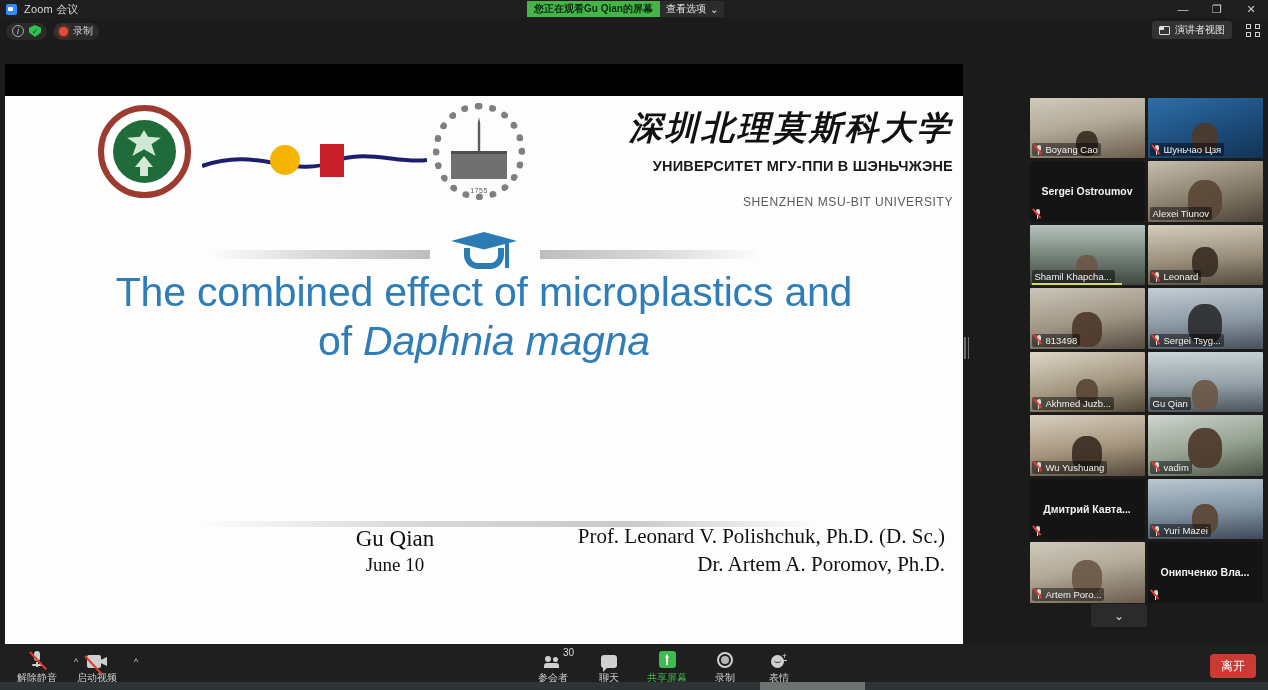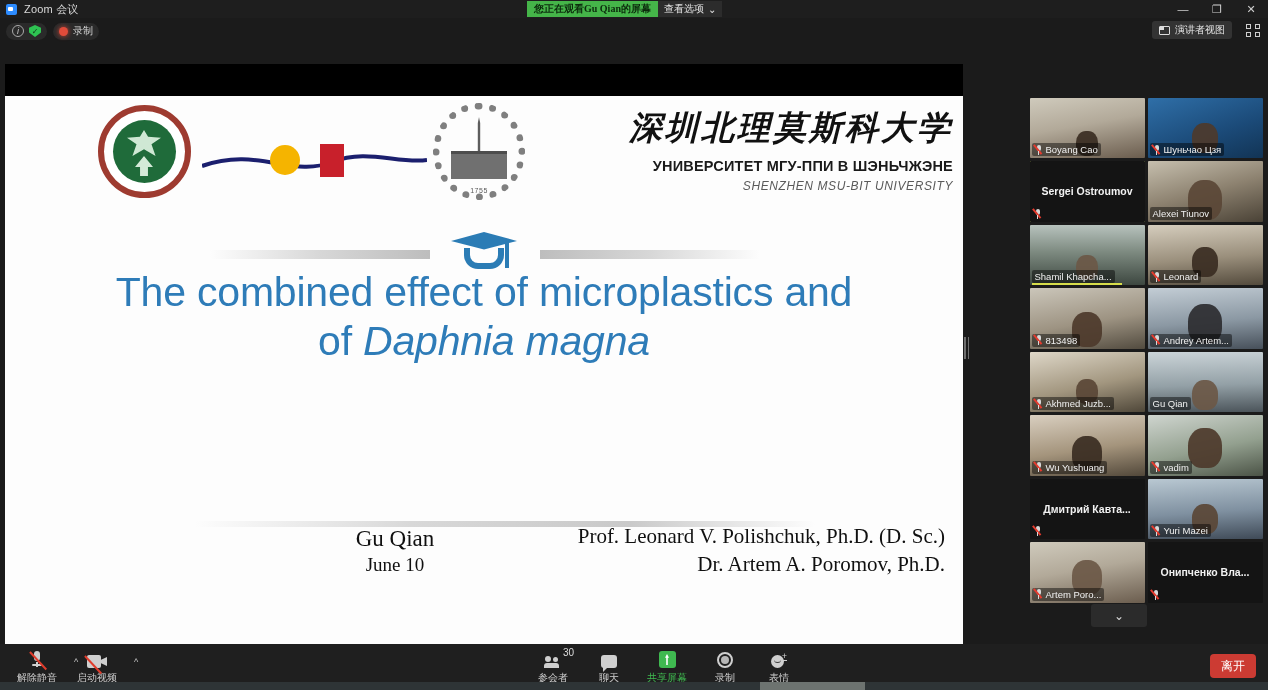--- a/index.html
+++ b/index.html
@@ -21,21 +21,21 @@
     width: 11px; height: 11px; margin-left: 6px; border-radius: 2px;
     background: #2d8cff; position: relative;
   }
   .tb-app-icon::after {
     content: ""; position: absolute; left: 2px; top: 3.5px;
     width: 5px; height: 4px; background: #fff; border-radius: 1px;
   }
   .tb-title { font-size: 11px; color: #d9d9d9; margin-left: 7px; letter-spacing: .2px; }
   .tb-share-banner {
     position: absolute; left: 527px; top: 1px; height: 16px;
-    display: flex; align-items: stretch; font-family: Liberation Serif, serif;
+    display: flex; align-items: stretch;
   }
   .tb-share-green {
     background: #45b549; color: #0c2b0d; font-size: 10px;
     padding: 0 7px; display: flex; align-items: center; font-weight: 600;
   }
   .tb-share-opts {
     background: #2c2c2c; color: #e3e3e3; font-size: 10px;
     padding: 0 6px; display: flex; align-items: center; gap: 4px;
   }
   .tb-win-ctrls {
@@ -171,21 +171,21 @@
   }
   .uni-cn {
     font-family: "DejaVu Sans", "Liberation Sans", sans-serif;
     font-size: 33px; font-weight: bold; color: #111; letter-spacing: 3px;
     font-style: italic;
   }
   .uni-ru {
     font-size: 14.5px; color: #1a1a1a; letter-spacing: .2px; margin-top: 7px; font-weight: 600;
   }
   .uni-en {
-    font-size: 12px; color: #5a5a5a; letter-spacing: .6px; margin-top: 5px; font-style: italic;
+    font-size: 12px; color: #5a5a5a; letter-spacing: .6px; margin-top: 21px;
   }
 
   .cap-divider {
     position: absolute; left: 0; top: 126px; width: 958px; height: 44px;
   }
   .cap-line-l, .cap-line-r {
     position: absolute; top: 28px; height: 9px;
   }
   .cap-line-l { left: 205px; width: 220px;
     background: linear-gradient(to right, rgba(255,255,255,0) 0%, #d7d7d7 50%, #bdbdbd 100%); }
@@ -551,21 +551,21 @@
       </div>
     </div>
     <div class="tile">
       <div class="tile-video vb8">
         <div class="head-blob" style="width: 34px; height: 39.1px; bottom: 5px; background: rgb(44, 44, 48); opacity: 0.92;"></div>
       </div>
       <div class="tile-name">
         <span class="mic-off">
           <span class="mic-slash"></span>
         </span>
-        <span>Andrey Artem...</span>
+        <span>Sergei Tsyg...</span>
       </div>
     </div>
     <div class="tile">
       <div class="tile-video vb9">
         <div class="head-blob" style="width: 22px; height: 25.3px; bottom: 8px; background: rgb(90, 70, 54); opacity: 0.92;"></div>
       </div>
       <div class="tile-name">
         <span class="mic-off">
           <span class="mic-slash"></span>
         </span>

